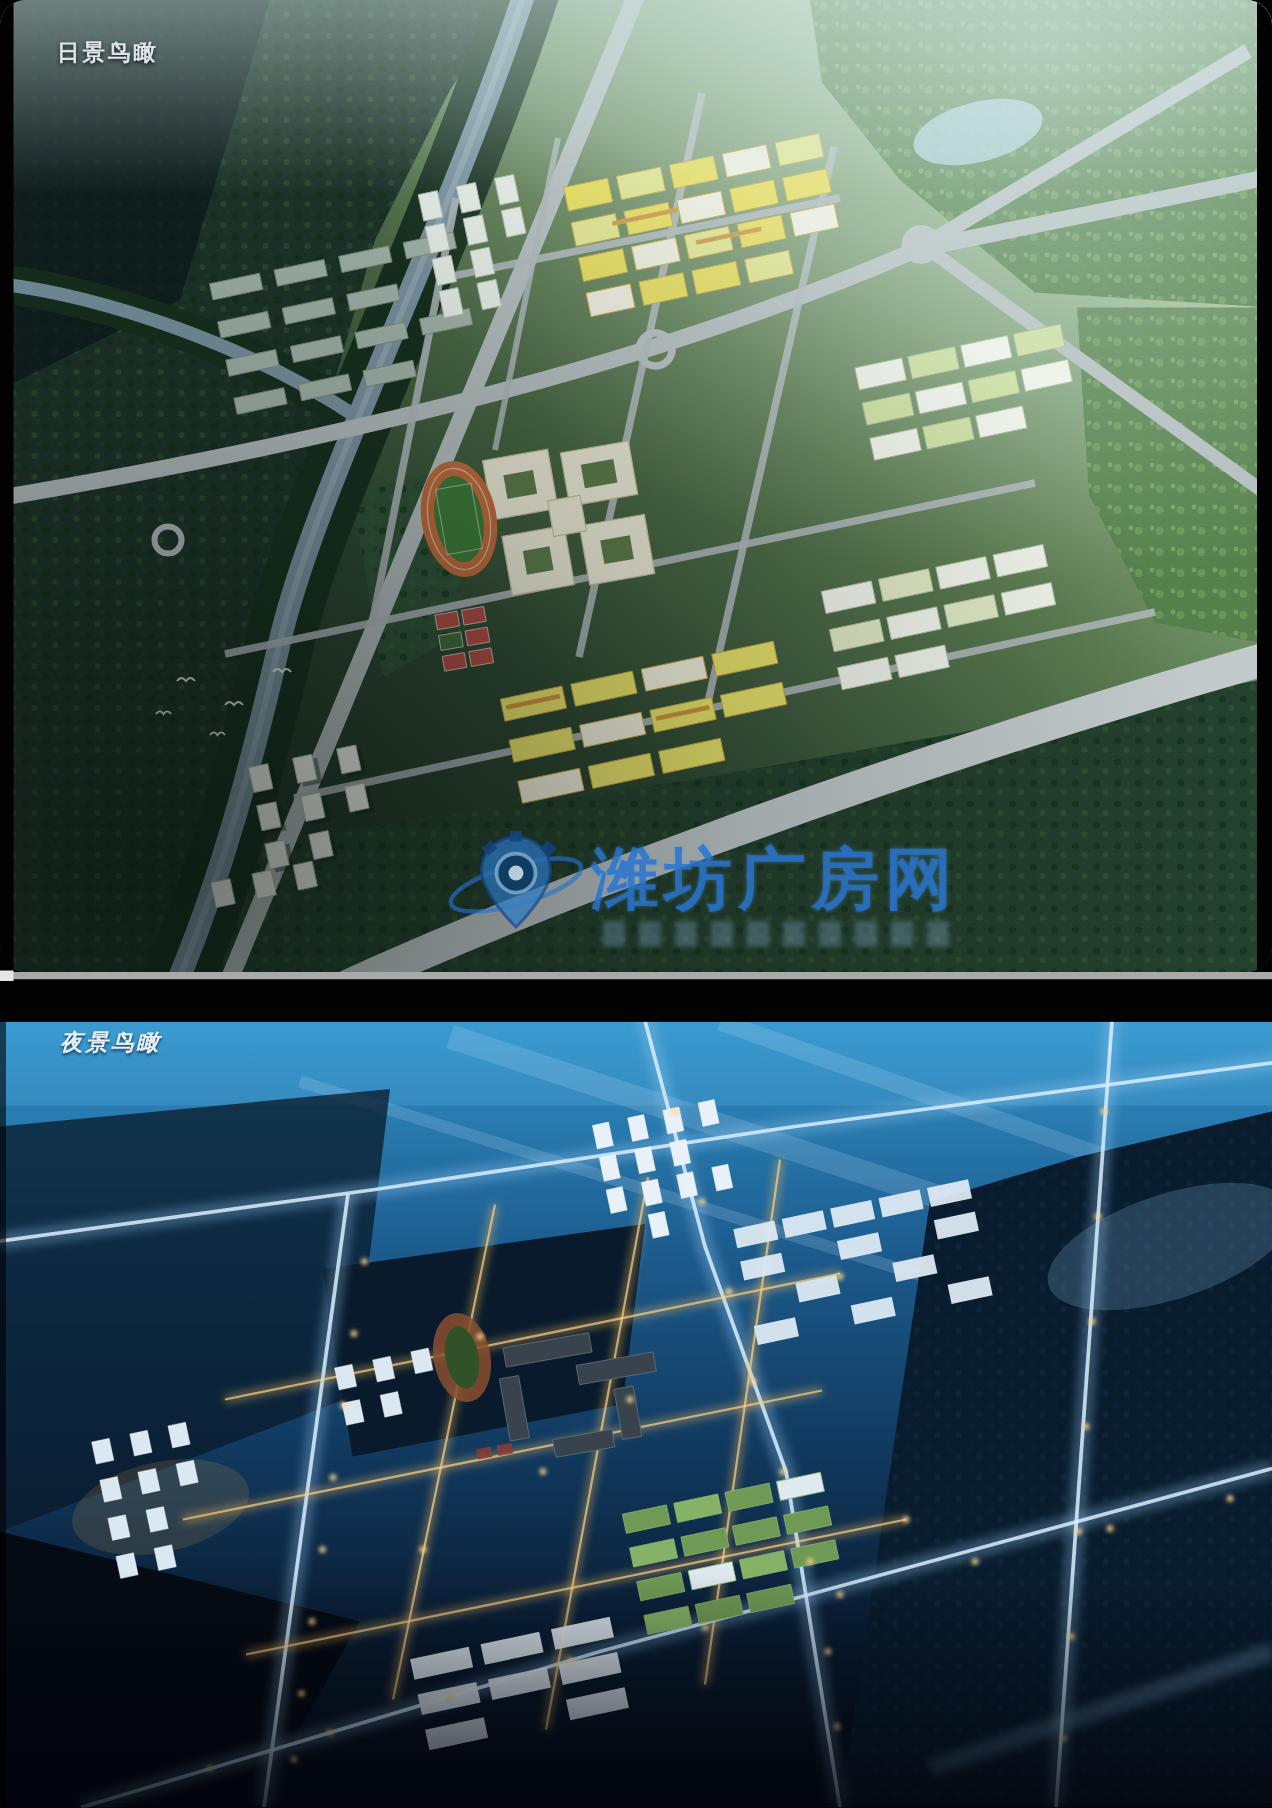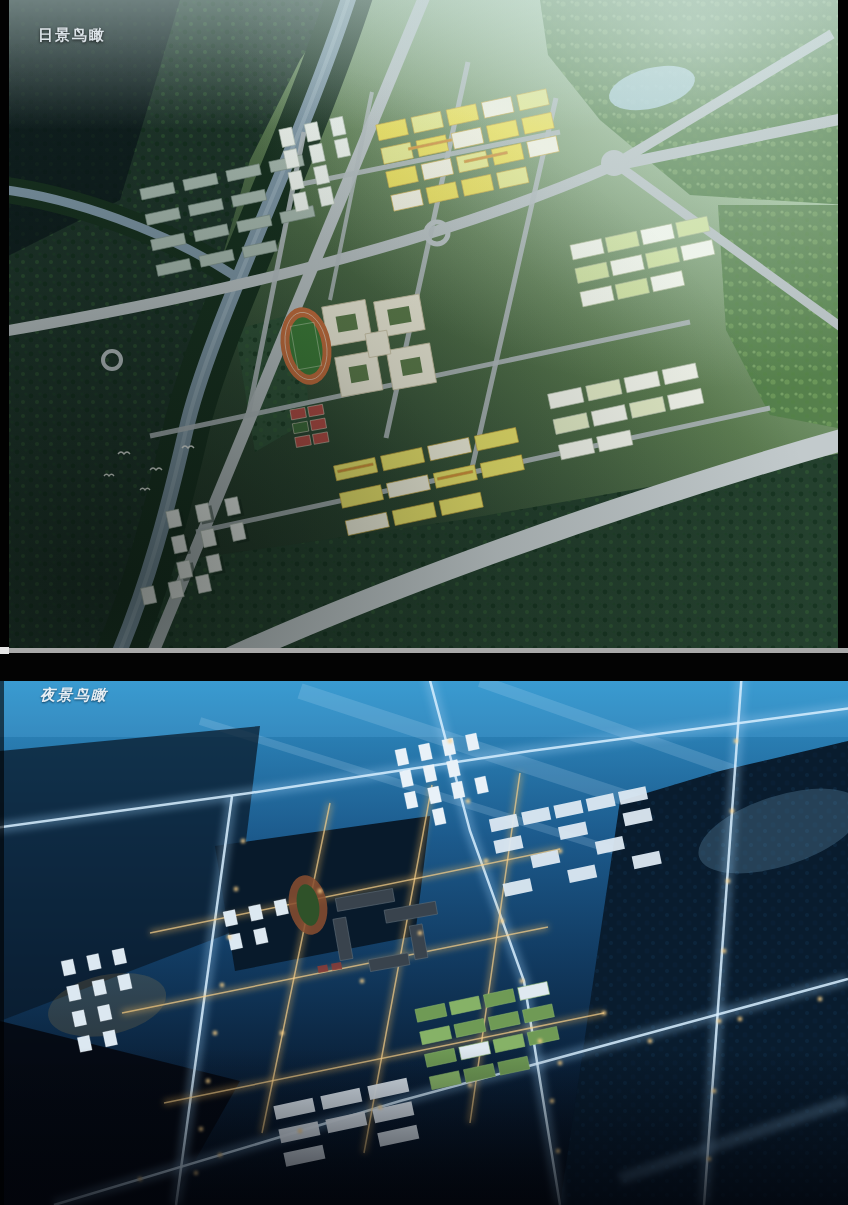--- a/index.html
+++ b/index.html
@@ -1,19 +1,19 @@
 <!DOCTYPE html>
 <html><head>
 <meta charset="utf-8">
 <style>
   html,body{margin:0;padding:0;background:#000;}
   body{width:848px;height:1205px;overflow:hidden;font-family:"DejaVu Sans","Liberation Sans",sans-serif;}
   .stage{position:relative;width:848px;height:1205px;background:#000;}
   figure.panel{position:absolute;left:0;margin:0;width:848px;overflow:hidden;}
-  .panel.day{top:0;height:648px;}
+  .panel.day{top:0;height:648px;border-radius:17px;}
   .panel.night{top:681px;height:524px;}
   svg.scene{display:block;width:100%;height:100%;}
   .view-label{position:absolute;z-index:5;font-size:15px;font-weight:700;color:#dde4e9;
     letter-spacing:2px;text-shadow:0 1px 3px rgba(0,0,0,.75);}
   .panel.day .view-label{left:38px;top:26px;}
   .panel.night .view-label{left:40px;top:5px;color:#e6eef4;text-shadow:0 1px 2px rgba(0,40,70,.8);font-style:italic;}
   .edge-bar{position:absolute;top:0;height:648px;background:#020202;z-index:4;}
   .edge-left{left:0;width:9px;}
   .edge-right{right:0;width:10px;}
   .divider-line{position:absolute;left:0;top:648px;width:848px;height:5px;background:#a9a9a9;z-index:6;}
@@ -268,20 +268,35 @@
 
       <rect x="0" y="0" width="848" height="130" fill="url(#gTopHaze)"></rect>
       <rect x="0" y="0" width="848" height="648" fill="url(#gHazeTR)"></rect>
       <rect x="0" y="0" width="848" height="648" fill="url(#gVigDay)"></rect>
     </svg>
 
     <span class="view-label">日景鸟瞰</span>
     <div class="edge-bar edge-left"></div>
     <div class="edge-bar edge-right"></div>
 
+    <div class="watermark">
+      <svg class="wm-logo" viewBox="0 0 96 88">
+        <ellipse cx="46" cy="38" rx="45" ry="13" transform="rotate(-16 46 38)" fill="none" stroke="rgba(38,114,205,.75)" stroke-width="3"></ellipse>
+        <path d="M46 6 C59 6 69 16 69 28 C69 44 46 66 46 66 C46 66 23 44 23 28 C23 16 33 6 46 6 Z" fill="rgba(43,122,200,.8)" stroke="rgba(20,70,140,.8)" stroke-width="2"></path>
+        <g fill="rgba(20,70,140,.85)">
+          <rect x="42" y="2" width="8" height="7"></rect>
+          <rect x="24" y="10" width="8" height="7" transform="rotate(-40 28 13)"></rect>
+          <rect x="64" y="10" width="8" height="7" transform="rotate(40 68 13)"></rect>
+        </g>
+        <circle cx="46" cy="30" r="13" fill="#0e3f6e" stroke="rgba(150,200,240,.8)" stroke-width="2.5"></circle>
+        <circle cx="46" cy="30" r="5" fill="#cfe8f8"></circle>
+      </svg>
+      <span class="wm-text">潍坊广房网</span>
+      <div class="wm-tagline"></div>
+    </div>
   </figure>
 
   <div class="divider-line"></div>
   <div class="divider-notch"></div>
   <div class="divider-band"></div>
 
   <figure class="panel night">
     <svg class="scene" viewBox="0 0 848 524" preserveAspectRatio="none">
       <defs>
         <linearGradient id="bgNight" x1="0" y1="0" x2="0" y2="1">

